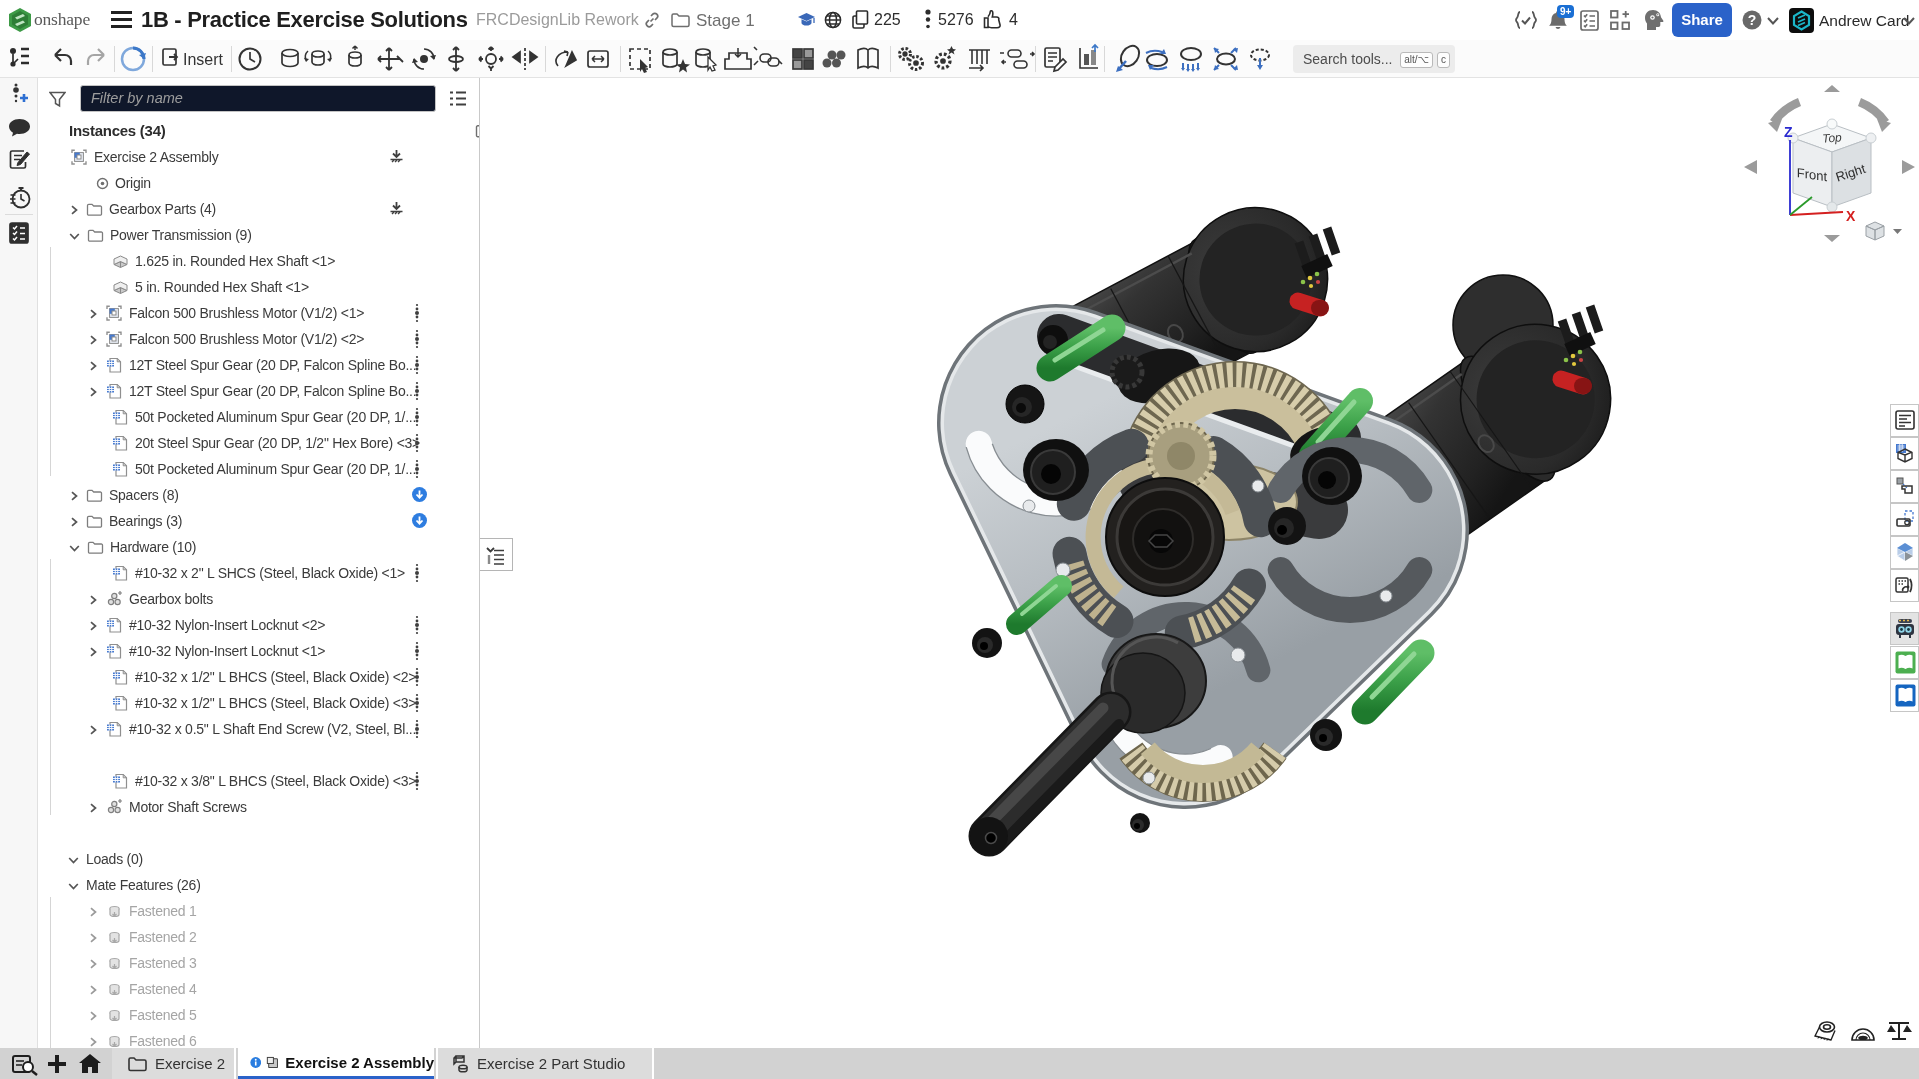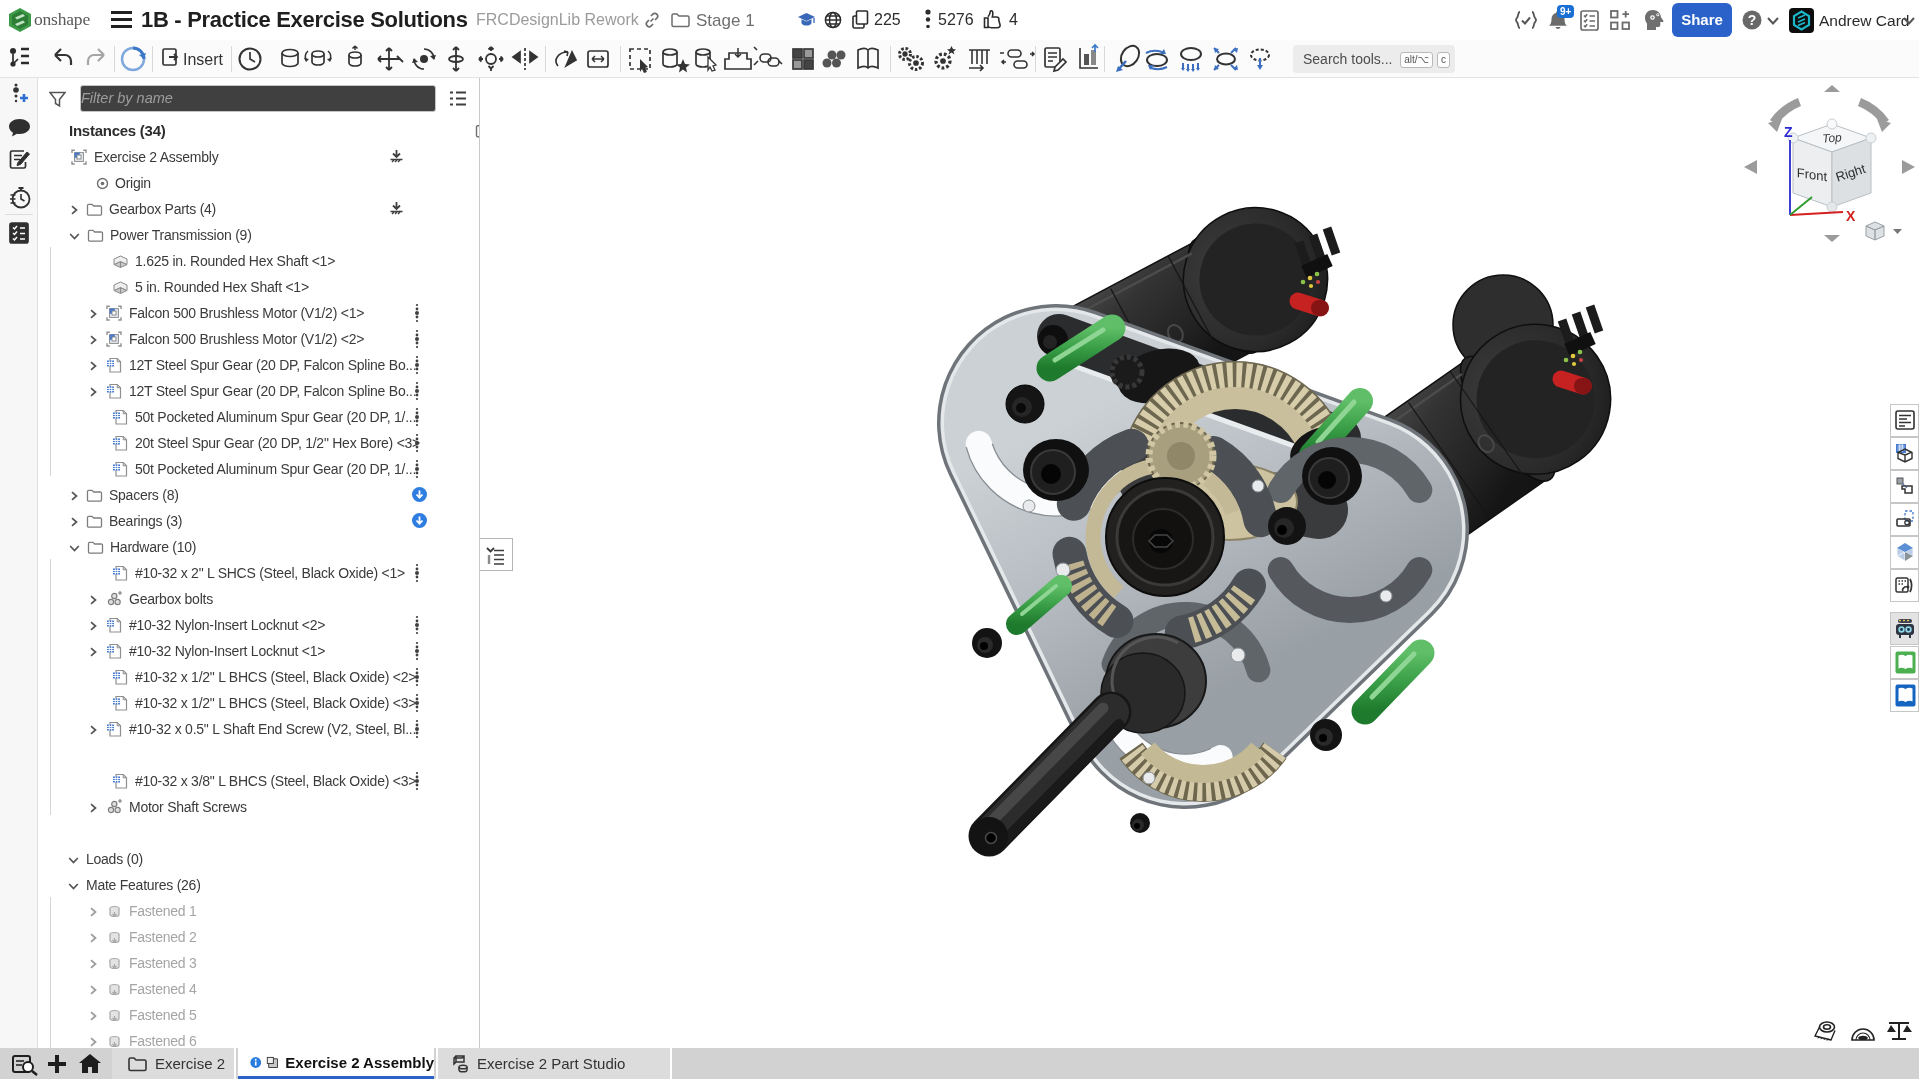--- a/index.html
+++ b/index.html
@@ -402,21 +402,21 @@
         </g>
 <g id="newf">
           <path d="M1.5 5 a1.2 1.2 0 0 1 1.2-1.2 H6 l1.7 1.7 h6.6 a1.2 1.2 0 0 1 1.2 1.2 V13.5 a1.2 1.2 0 0 1 -1.2 1.2 H2.7 A1.2 1.2 0 0 1 1.5 13.5 Z" fill="none" stroke="#6f6f6f" stroke-width="1.4"></path>
           <path d="M11 1.5 h5 M13.5 -1 v5" stroke="#2e6fd0" stroke-width="1.6"></path>
         </g>
 </defs>
     </svg>
 <svg class="abs" style="left:11px;top:13px" width="17" height="17" viewBox="0 0 17 17">
       <path d="M1 1.5 h15 L10.5 8.5 v6.5 l-4 -2.5 v-4 Z" fill="none" stroke="#555" stroke-width="1.5"></path>
     </svg>
-<div class="abs" style="left:42px;top:7px;width:356px;height:27px;border:1px solid #c4c4c4;border-radius:3px;background:#404040;font-size:14.5px;color:#9d9d9d;font-style:italic;line-height:25px;">Filter by name</div>
+<div class="abs" style="left:42px;top:7px;width:356px;height:27px;border:1px solid #c4c4c4;border-radius:3px;background:#0f172a;font-size:14.5px;color:#9d9d9d;font-style:italic;line-height:25px;padding-left:10px;">Filter by name</div>
 <svg class="abs" style="left:411px;top:13px" width="18" height="15" viewBox="0 0 18 15" fill="none" stroke="#3f3f3f" stroke-width="1.8">
       <path d="M1 1.5 h3 M1 7.5 h3 M1 13.5 h3 M7 1.5 h10 M7 7.5 h10 M7 13.5 h10"></path>
     </svg>
 <div class="guide" style="left:12px;top:169px;height:229px"></div>
 <div class="guide" style="left:12px;top:481px;height:256px"></div>
 <div class="guide" style="left:12px;top:819px;height:151px"></div>
 <div class="row" style="top:39px">
       <span class="hdr" style="margin-left:7px">Instances (34)</span>
       <svg class="adorn" style="left:413px;top:5px" width="17" height="17" viewBox="0 0 17 17">
         <use href="#newf"></use>
@@ -1086,21 +1086,21 @@
         <circle cx="8.5" cy="8.5" r="8" fill="#2a7de0"></circle>
         <rect x="7.3" y="7" width="2.4" height="6" fill="#fff"></rect>
         <circle cx="8.5" cy="4.5" r="1.4" fill="#fff"></circle>
       </svg>
   <svg class="ic" style="margin-left:5px" width="19" height="19" viewBox="0 0 19 19">
         <rect x="4" y="4" width="13" height="13" rx="1" fill="#c9c9c9" stroke="#444" stroke-width="1.5"></rect>
         <rect x="2" y="2" width="9" height="9" fill="#efefef" stroke="#444" stroke-width="1.5"></rect>
       </svg>
   <span style="margin-left:6px">Exercise 2 Assembly</span>
  </div>
- <div class="tab" style="left:436px;width:236px;background:#dcdcdc;border-right:2px solid #fff;border-left:2px solid #fff;">
+ <div class="tab" style="left:436px;width:218px;background:#dcdcdc;border-right:2px solid #fff;border-left:2px solid #fff;">
   <svg class="ic" style="margin-left:12px" width="20" height="19" viewBox="0 0 20 19" fill="none" stroke="#333" stroke-width="1.5">
         <path d="M6 2 h8 v6 h-8 z M6 2 l-2 2 v6 l2 -2 M14 2 l-2 2 h-8"></path>
         <ellipse cx="13" cy="13" rx="4" ry="1.8"></ellipse>
         <path d="M9 13 v3 a4 1.8 0 0 0 8 0 v-3"></path>
       </svg>
   <span style="margin-left:7px">Exercise 2 Part Studio</span>
  </div>
 </div>
 
 </body></html>

